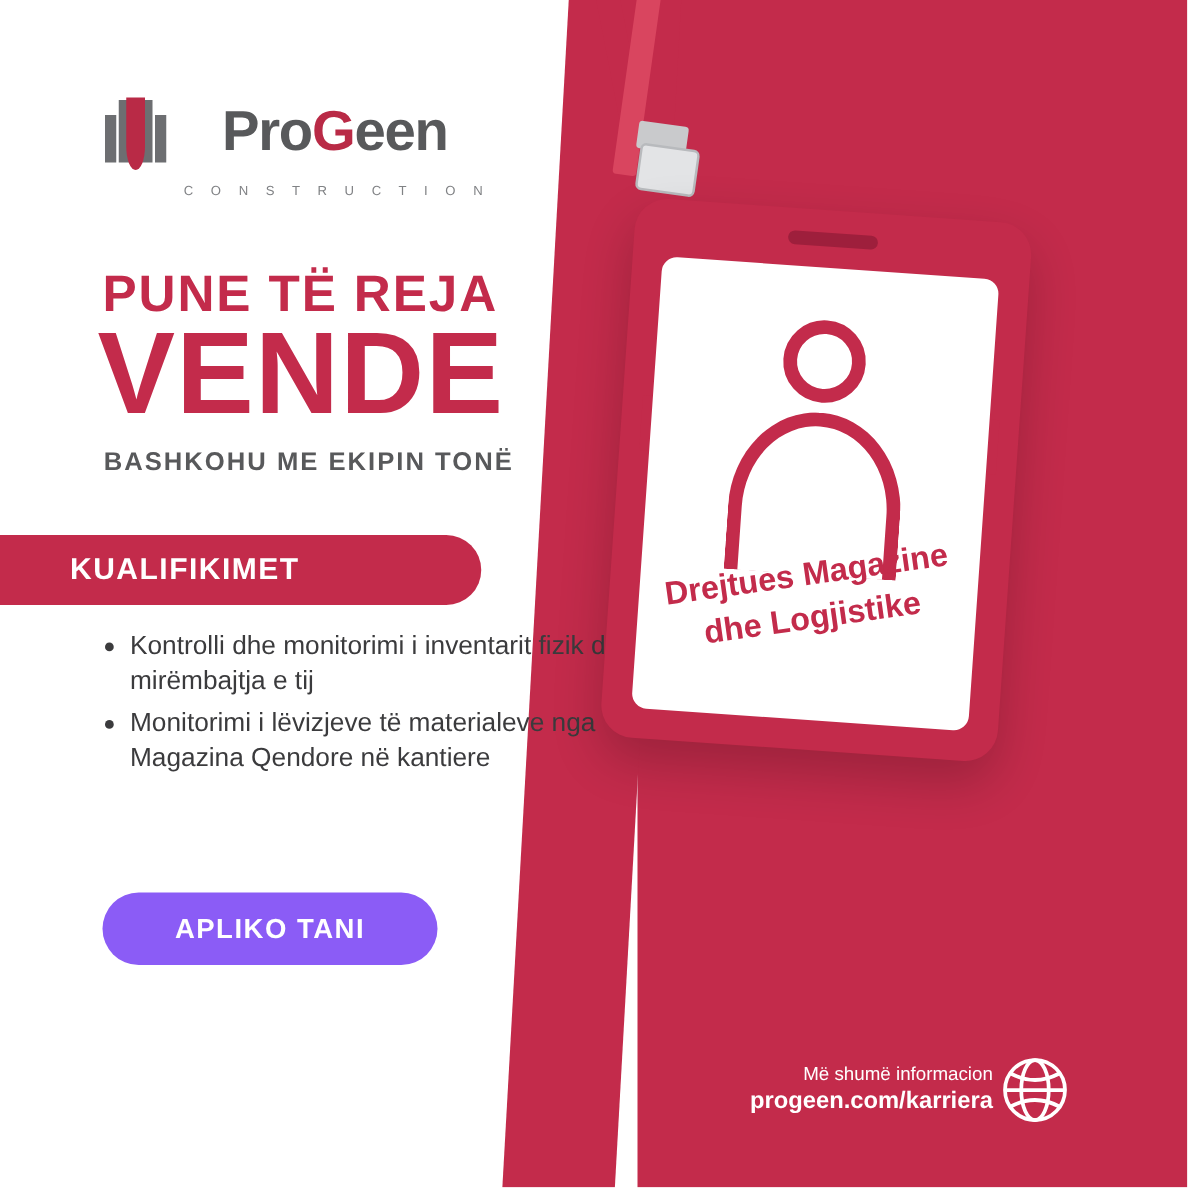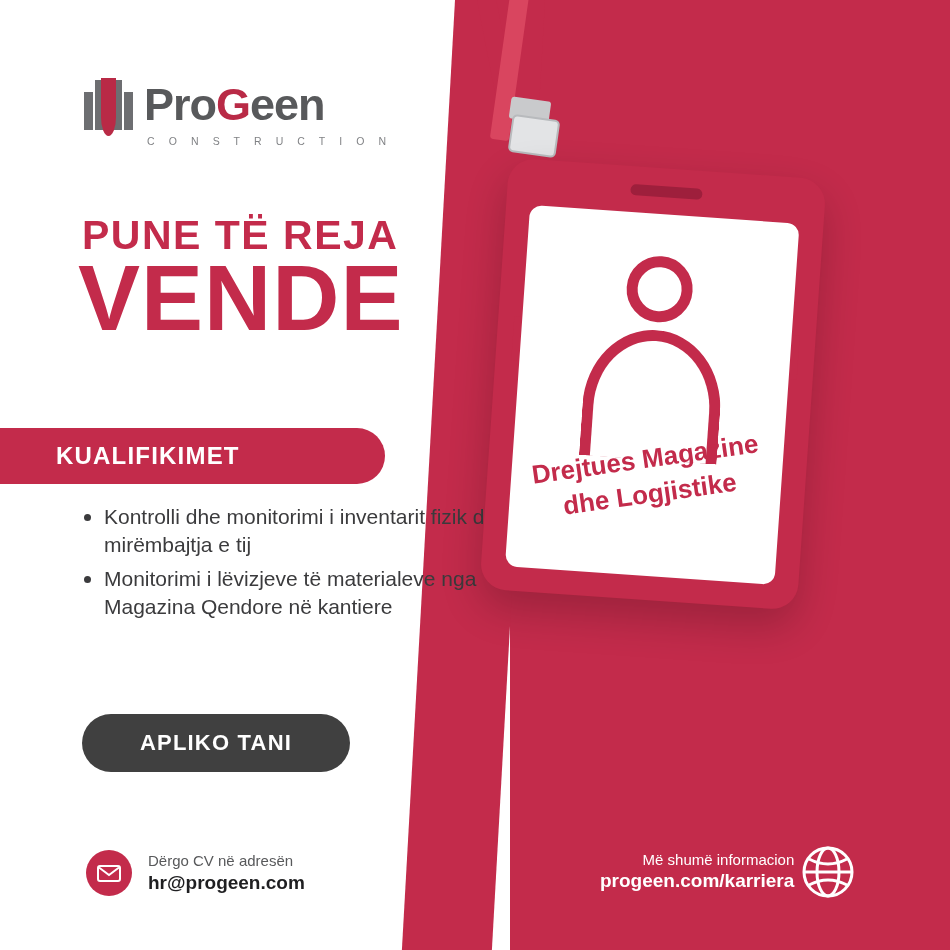--- a/index.html
+++ b/index.html
@@ -63,36 +63,36 @@
   .logo-mark .b3 { left: 31px; height: 50px; background:#6d6e71; }
   .logo-mark .b4 { left: 42px; height: 38px; background:#6d6e71; }
   .logo-mark .shield {
     position: absolute;
     left: 19px; top: 0px;
     width: 15px; height: 58px;
     background: #b92a46;
     border-bottom-left-radius: 8px 20px;
     border-bottom-right-radius: 8px 20px;
   }
-  .logo-text-wrap { padding-top: 6px; }
+  .logo-text-wrap { padding-top: 6px; text-align: center; }
   .logo-word {
     font-size: 45px;
     font-weight: bold;
     letter-spacing: -1px;
     line-height: 0.95;
     color: #58595b;
   }
   .logo-word .pro { color: #58595b; }
   .logo-word .g { color: #b92a46; }
   .logo-word .een { color: #58595b; }
   .logo-sub {
     font-size: 10.5px;
     letter-spacing: 5.6px;
     color: #808285;
-    margin-top: 8px;
+    margin-top: 20px;
     margin-left: 3px;
     font-weight: normal;
   }
 
   
   .headline-1 {
     position: absolute;
     left: 82px; top: 212px;
     font-size: 41px;
     font-weight: bold;
@@ -159,21 +159,21 @@
     width: 7px; height: 7px;
     border-radius: 50%;
     background: #3b3b3d;
   }
 
   
   .apply-btn {
     position: absolute;
     left: 82px; top: 714px;
     width: 268px; height: 58px;
-    background: #404040;
+    background: #8b5cf6;
     border: none;
     border-radius: 29px;
     color: #ffffff;
     font-size: 22px;
     font-weight: bold;
     letter-spacing: 1.2px;
     font-family: "Liberation Sans", sans-serif;
     cursor: pointer;
   }
 
@@ -354,20 +354,21 @@
       <div class="shield"></div>
     </div>
     <div class="logo-text-wrap">
       <div class="logo-word"><span class="pro">Pro</span><span class="g">G</span><span class="een">een</span></div>
       <div class="logo-sub">C O N S T R U C T I O N</div>
     </div>
   </div>
 
   <div class="headline-1">PUNE TË REJA</div>
   <div class="headline-2">VENDE</div>
+  <div class="headline-3">BASHKOHU ME EKIPIN TONË</div>
 
   <div class="qual-banner">
     <span>KUALIFIKIMET</span>
   </div>
 
   <ul class="bullets">
     <li>Kontrolli dhe monitorimi i inventarit fizik dhe mirëmbajtja e tij</li>
     <li>Monitorimi i lëvizjeve të materialeve nga Magazina Qendore në kantiere</li>
   </ul>
 
@@ -386,32 +387,20 @@
     <div class="badge-notch notch-r"></div>
     <div class="badge-inner">
       <div class="avatar-icon">
         <div class="avatar-head"></div>
         <div class="avatar-body"></div>
       </div>
       <div class="badge-title">Drejtues Magazine dhe Logjistike</div>
     </div>
   </div>
 
-  <div class="email-block">
-    <div class="env-circle">
-      <svg width="24" height="17" viewBox="0 0 24 17" aria-hidden="true">
-        <rect x="1" y="1" width="22" height="15" rx="2" fill="none" stroke="#ffffff" stroke-width="2"></rect>
-        <path d="M2 2.5 L12 10 L22 2.5" fill="none" stroke="#ffffff" stroke-width="2"></path>
-      </svg>
-    </div>
-    <div class="email-lines">
-      <div class="email-label">Dërgo CV në adresën</div>
-      <div class="email-addr">hr@progeen.com</div>
-    </div>
-  </div>
 
   <div class="web-block">
     <div class="web-lines">
       <div class="web-label">Më shumë informacion</div>
       <div class="web-url">progeen.com/karriera</div>
     </div>
     <svg class="globe" viewBox="0 0 52 52" aria-hidden="true">
       <circle cx="26" cy="26" r="24" fill="none" stroke="#ffffff" stroke-width="3"></circle>
       <ellipse cx="26" cy="26" rx="11" ry="24" fill="none" stroke="#ffffff" stroke-width="3"></ellipse>
       <line x1="2" y1="26" x2="50" y2="26" stroke="#ffffff" stroke-width="3"></line>

